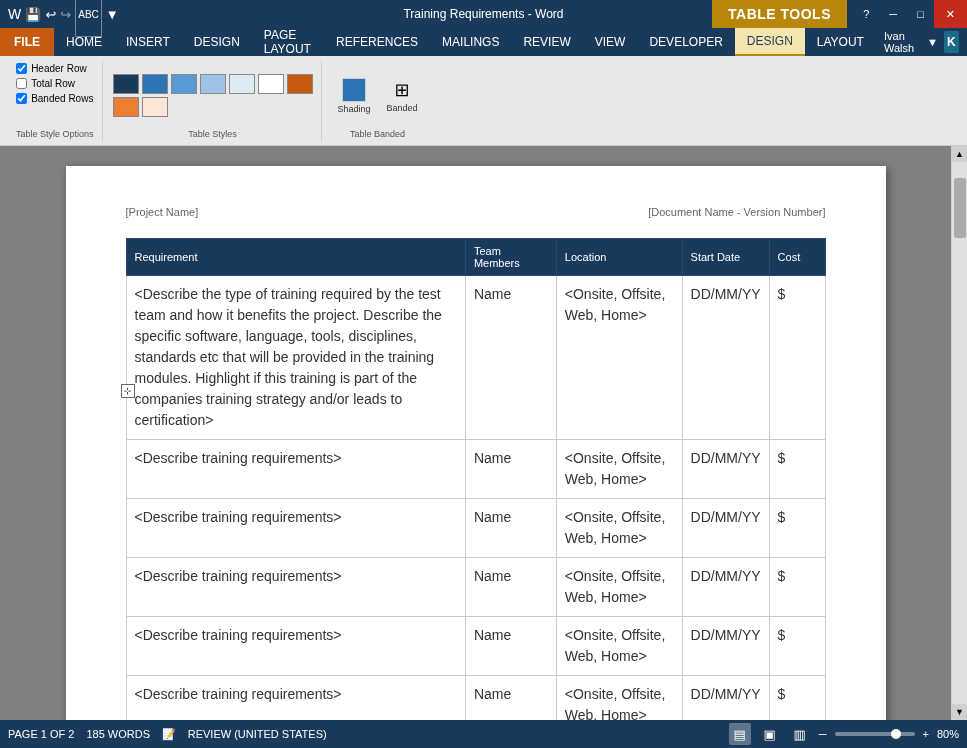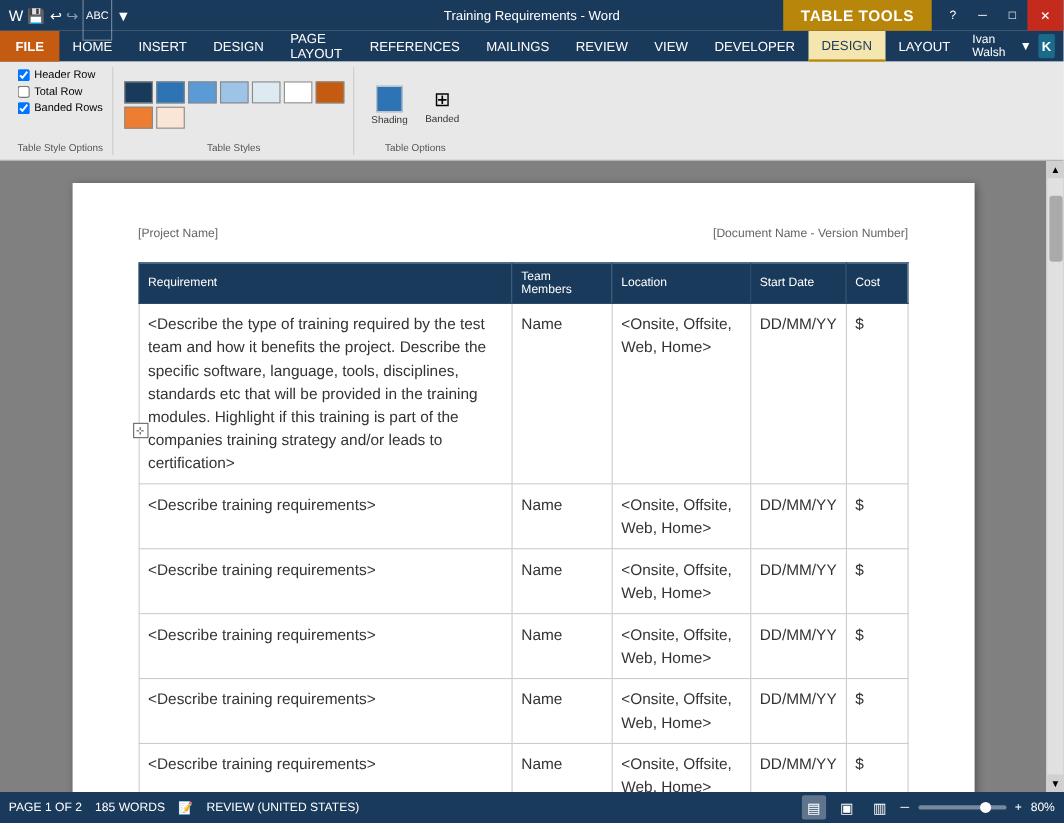--- a/index.html
+++ b/index.html
@@ -401,21 +401,21 @@
     <div class="group-content">
       <div class="ribbon-btn">
         <div class="icon" style="width:24px;height:24px;background:#2e74b5;border:1px solid #ccc;"></div>
         <div class="label">Shading</div>
       </div>
       <div class="ribbon-btn">
         <div class="icon" style="font-size:18px;">⊞</div>
         <div class="label">Banded</div>
       </div>
     </div>
-    <div class="group-label">Table Options</div>
+    <div class="group-label">Table Banded</div>
   </div>
 </div>
 
 <div id="doc-area">
   <div id="page-container">
     <div id="page">
 
       <div class="doc-header">
         <span>[Project Name]</span>
         <span>[Document Name - Version Number]</span>

